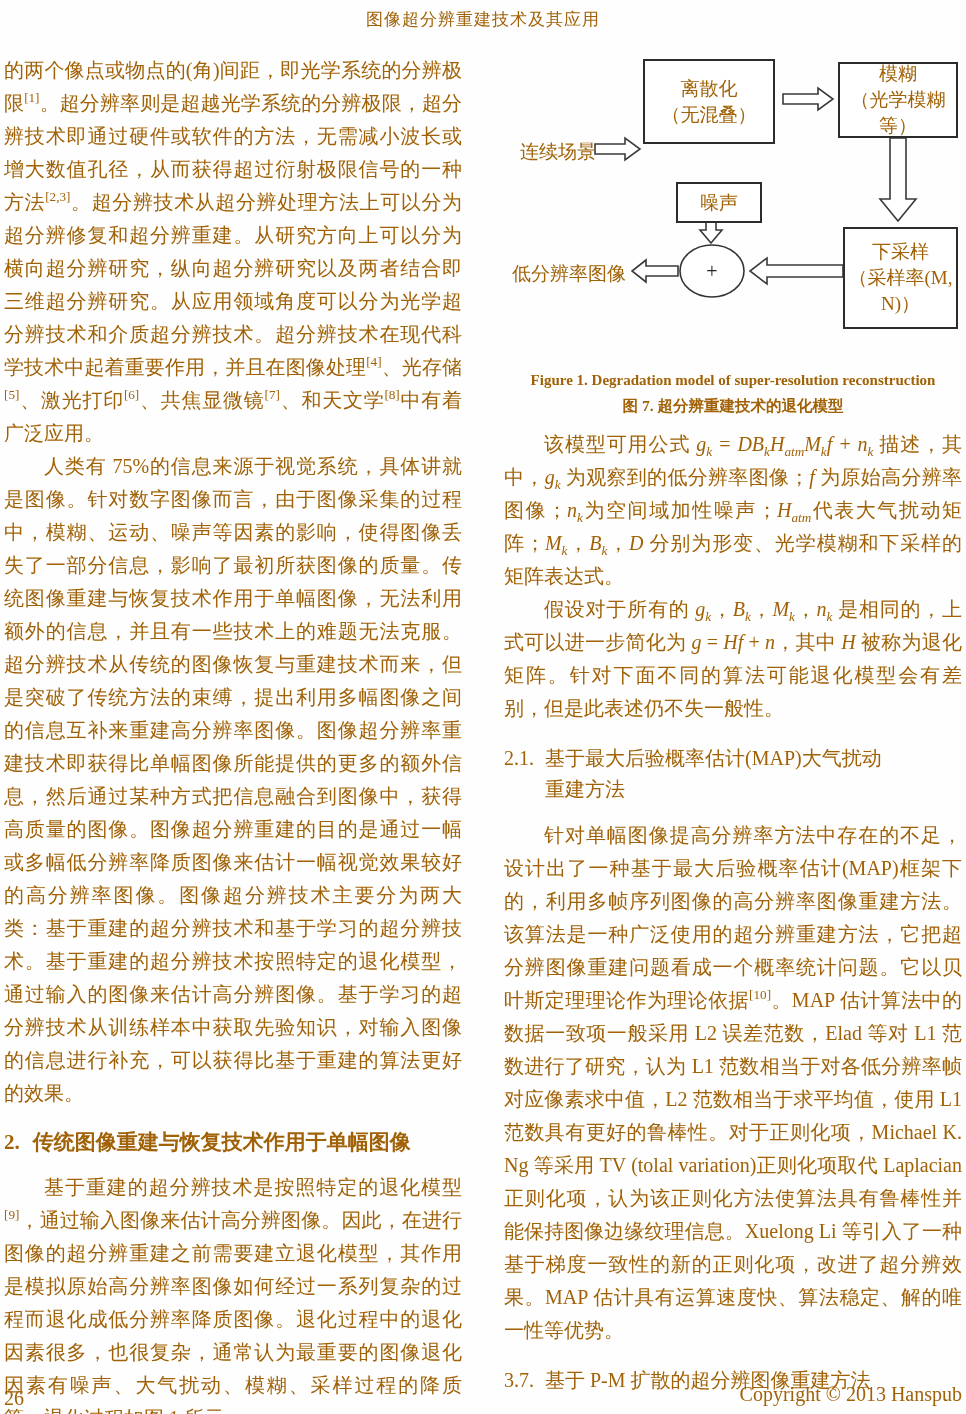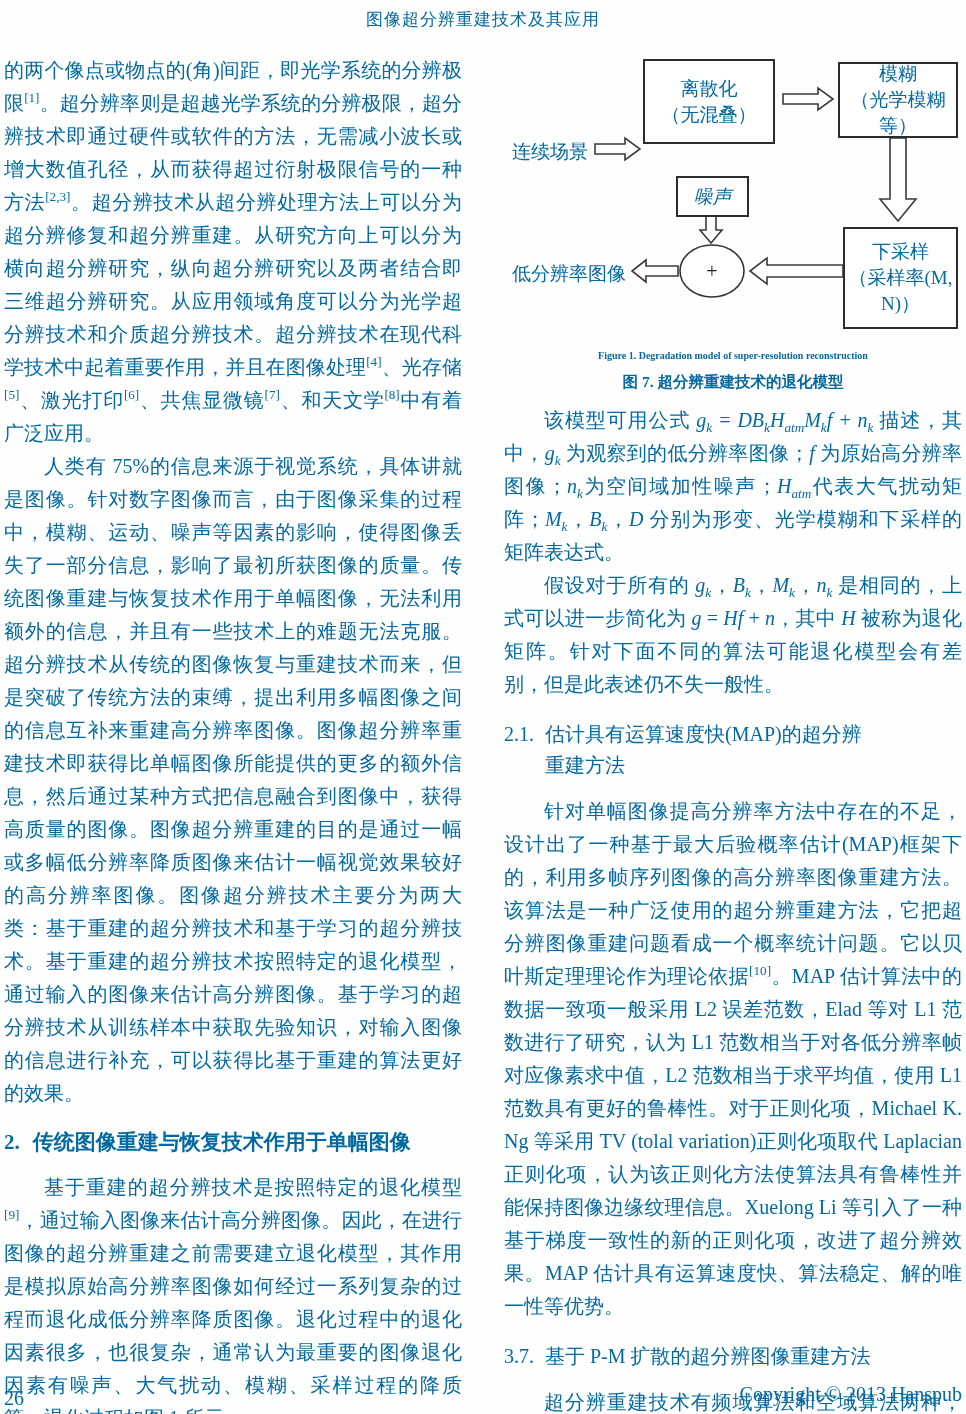--- a/index.html
+++ b/index.html
@@ -1,18 +1,18 @@
 <!DOCTYPE html>
 <html><head>
 <meta charset="utf-8">
 <style>
   html,body { margin:0; padding:0; background:#ffffff; }
   .page {
     position:relative; width:966px; height:1414px; background:#fefefe;
-    font-family:"Liberation Serif","DejaVu Serif",serif; color:#0369a1;
+    font-family:"Liberation Serif","DejaVu Serif",serif; color:#a16207;
     overflow:hidden;
   }
   .header-title {
     position:absolute; top:8px; left:0; right:0;
     text-align:center; font-size:17px; letter-spacing:1px;
   }
   .col {
     position:absolute; top:54px; width:458px;
     font-size:20px; line-height:33px; text-align:justify;
   }
@@ -39,27 +39,27 @@
   .figure { position:relative; width:458px; height:292px; }
   .fig-svg { position:absolute; left:0; top:0; }
   .fig-box {
     position:absolute; border:2px solid #2c2c2c; background:#fff;
     display:flex; flex-direction:column; justify-content:center; align-items:center;
     text-align:center; font-size:19px; line-height:26px; box-sizing:border-box;
   }
   .fig-label { position:absolute; font-size:19px; white-space:nowrap; }
   .box-discretize { left:139px; top:5px;   width:132px; height:85px; }
   .box-blur       { left:334px; top:8px;   width:120px; height:76px; }
-  .box-noise      { left:172px; top:122px; width:73px;  height:41px;font-style:italic; }
+  .box-noise      { left:172px; top:128px; width:86px;  height:41px; }
   .box-downsample { left:339px; top:173px; width:115px; height:102px;text-align:right; }
-  .label-input    { left:8px; top:81px; }
+  .label-input    { left:16px; top:81px; }
   .label-output   { left:8px; top:203px; }
 
   .fig-caption { text-align:center; font-weight:bold; }
-  .cap-en { font-size:10px;   margin-top:0;  line-height:20px; }
+  .cap-en { font-size:15px;   margin-top:24px;  line-height:20px; }
   .cap-zh { font-size:15.5px; margin-top:5px;  line-height:21px; }
   .cap-spacer { height:12px; }
 
   .footer-page { position:absolute; left:4px;  bottom:4px; font-size:20px; }
   .footer-copy { position:absolute; right:4px; bottom:8px; font-size:20px; }
 </style>
 </head>
 <body>
 
 <div class="page">
@@ -110,21 +110,21 @@
       <div class="cap-en">Figure 1. Degradation model of super-resolution reconstruction</div>
       <div class="cap-zh">图 7. 超分辨重建技术的退化模型</div>
       <div class="cap-spacer"></div>
     </div>
 
     <p class="para ind"><span>该模型可用公式 </span><span class="run-i">g</span><span class="run-isub">k</span><span class="run-i"> = </span><span class="run-i">DB</span><span class="run-isub">k</span><span class="run-i">H</span><span class="run-isub">atm</span><span class="run-i">M</span><span class="run-isub">k</span><span class="run-i">f</span><span class="run-i"> + </span><span class="run-i">n</span><span class="run-isub">k</span><span> 描述，其中，</span><span class="run-i">g</span><span class="run-isub">k</span><span> 为观察到的低分辨率图像；</span><span class="run-i">f</span><span> 为原始高分辨率图像；</span><span class="run-i">n</span><span class="run-isub">k</span><span>为空间域加性噪声；</span><span class="run-i">H</span><span class="run-isub">atm</span><span>代表大气扰动矩阵；</span><span class="run-i">M</span><span class="run-isub">k</span><span>，</span><span class="run-i">B</span><span class="run-isub">k</span><span>，</span><span class="run-i">D</span><span> 分别为形变、光学模糊和下采样的矩阵表达式。</span></p>
     <p class="para ind"><span>假设对于所有的 </span><span class="run-i">g</span><span class="run-isub">k</span><span>，</span><span class="run-i">B</span><span class="run-isub">k</span><span>，</span><span class="run-i">M</span><span class="run-isub">k</span><span>，</span><span class="run-i">n</span><span class="run-isub">k</span><span> 是相同的，上式可以进一步简化为 </span><span class="run-i">g</span><span> = </span><span class="run-i">Hf</span><span> + </span><span class="run-i">n</span><span>，其中 </span><span class="run-i">H</span><span> 被称为退化矩阵。针对下面不同的算法可能退化模型会有差别，但是此表述仍不失一般性。</span></p>
 
     <div class="sub-heading">
       <span class="h-num">2.1.</span>
-      <span class="h-text"><span>估计具有运算速度快(MAP)的超分辨</span><br><span>重建方法</span></span>
+      <span class="h-text"><span>基于最大后验概率估计(MAP)大气扰动</span><br><span>重建方法</span></span>
     </div>
 
     <p class="para ind"><span>针对单幅图像提高分辨率方法中存在的不足，设计出了一种基于最大后验概率估计(MAP)框架下的，利用多帧序列图像的高分辨率图像重建方法。该算法是一种广泛使用的超分辨重建方法，它把超分辨图像重建问题看成一个概率统计问题。它以贝叶斯定理理论作为理论依据</span><span class="run-sup">[10]</span><span>。MAP 估计算法中的数据一致项一般采用 L2 误差范数，Elad 等对 L1 范数进行了研究，认为 L1 范数相当于对各低分辨率帧对应像素求中值，L2 范数相当于求平均值，使用 L1 范数具有更好的鲁棒性。对于正则化项，Michael K. Ng 等采用 TV (tolal variation)正则化项取代 Laplacian 正则化项，认为该正则化方法使算法具有鲁棒性并能保持图像边缘纹理信息。Xuelong Li 等引入了一种基于梯度一致性的新的正则化项，改进了超分辨效果。MAP 估计具有运算速度快、算法稳定、解的唯一性等优势。</span></p>
 
     <div class="sub-heading">
       <span class="h-num">3.7.</span>
       <span class="h-text">基于 P-M 扩散的超分辨图像重建方法</span>
     </div>
 
     <p class="para ind"><span>超分辨重建技术有频域算法和空域算法两种，相</span></p>

